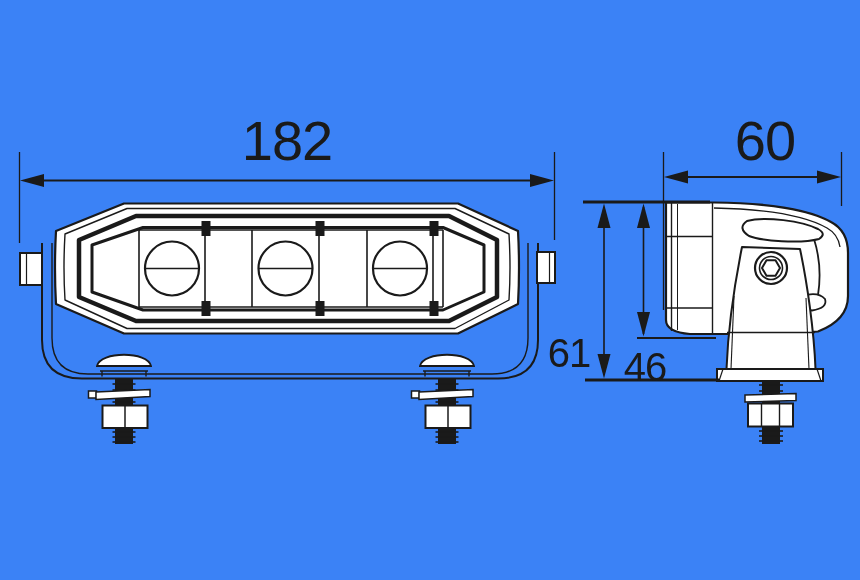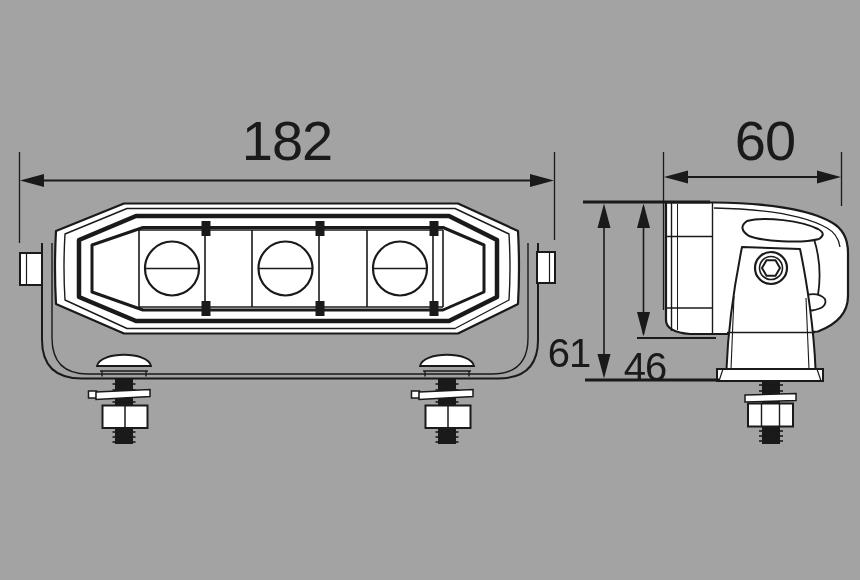--- a/index.html
+++ b/index.html
@@ -1,16 +1,16 @@
 <!DOCTYPE html>
 <html><head>
 <meta charset="utf-8">
 <style>
   html,body{margin:0;padding:0;background:#ffffff;}
-  .sheet{position:relative;width:860px;height:580px;background:#a3a3a3;overflow:hidden;
+  .sheet{position:relative;width:860px;height:580px;background:#3b82f6;overflow:hidden;
          font-family:"Liberation Sans", sans-serif;text-decoration:underline;}
   svg{display:block;}
   .ln{stroke:#1a1a1a;fill:none;}
   .fillw{fill:#ffffff;}
   .solid{fill:#1a1a1a;stroke:none;}
   text.dim-big{font-family:"Liberation Sans",sans-serif;font-size:56px;fill:#1a1a1a;
                text-anchor:middle;letter-spacing:-1px;}
   text.dim-small{font-family:"Liberation Sans",sans-serif;font-size:40px;fill:#1a1a1a;
                text-anchor:middle;letter-spacing:-1px;}
 </style>

